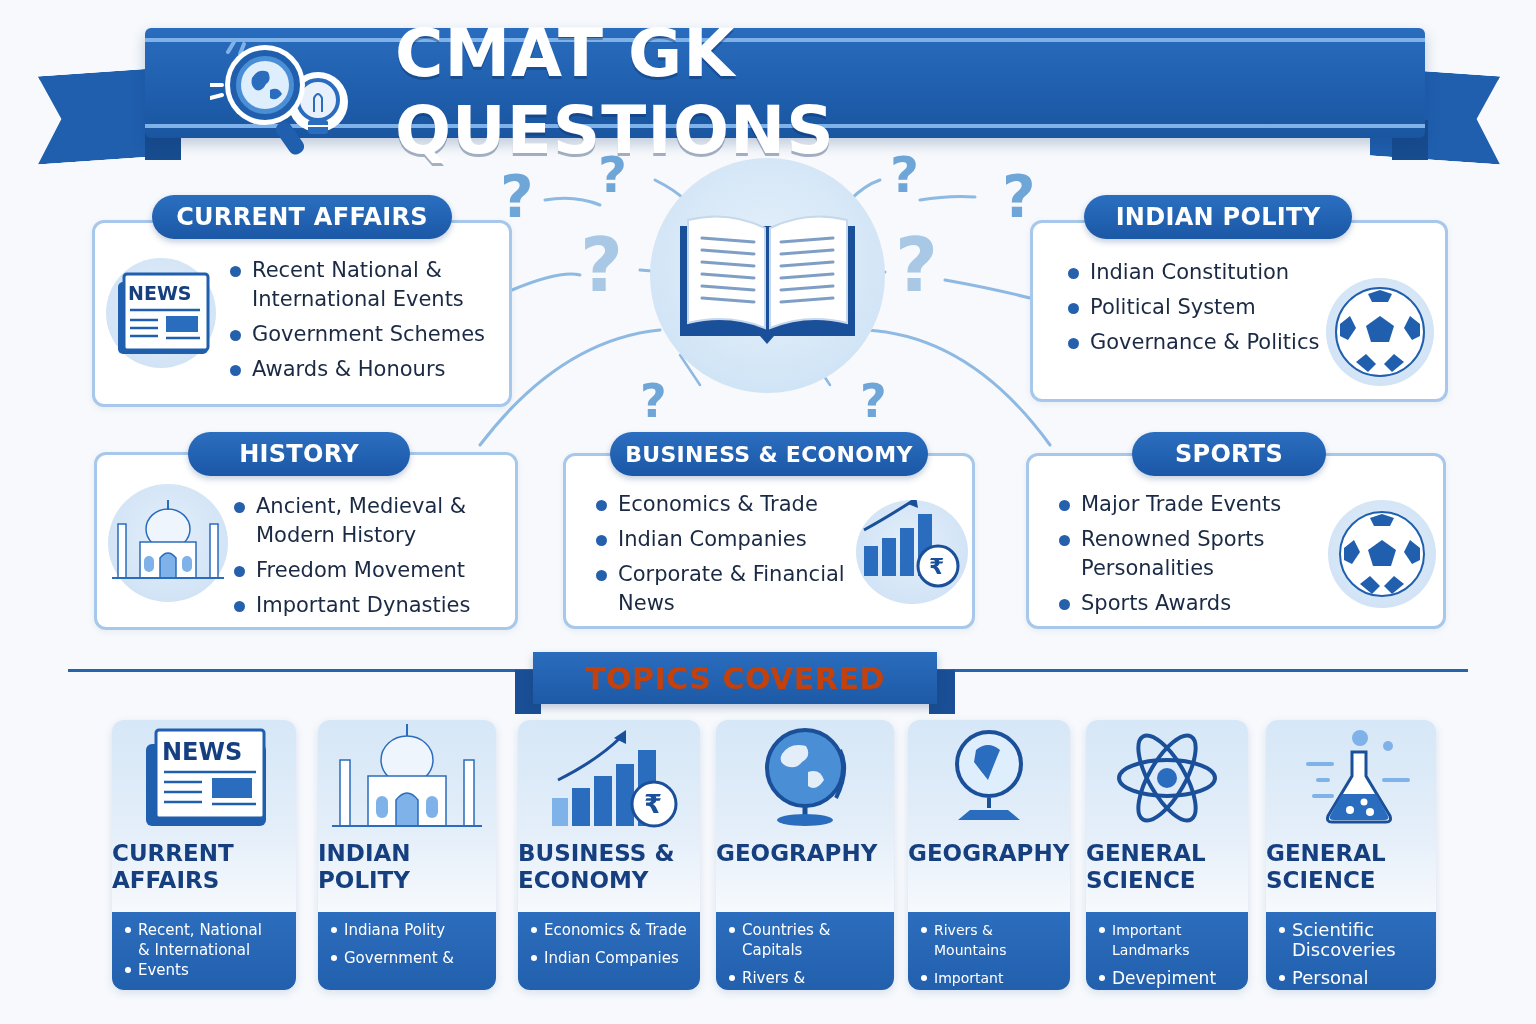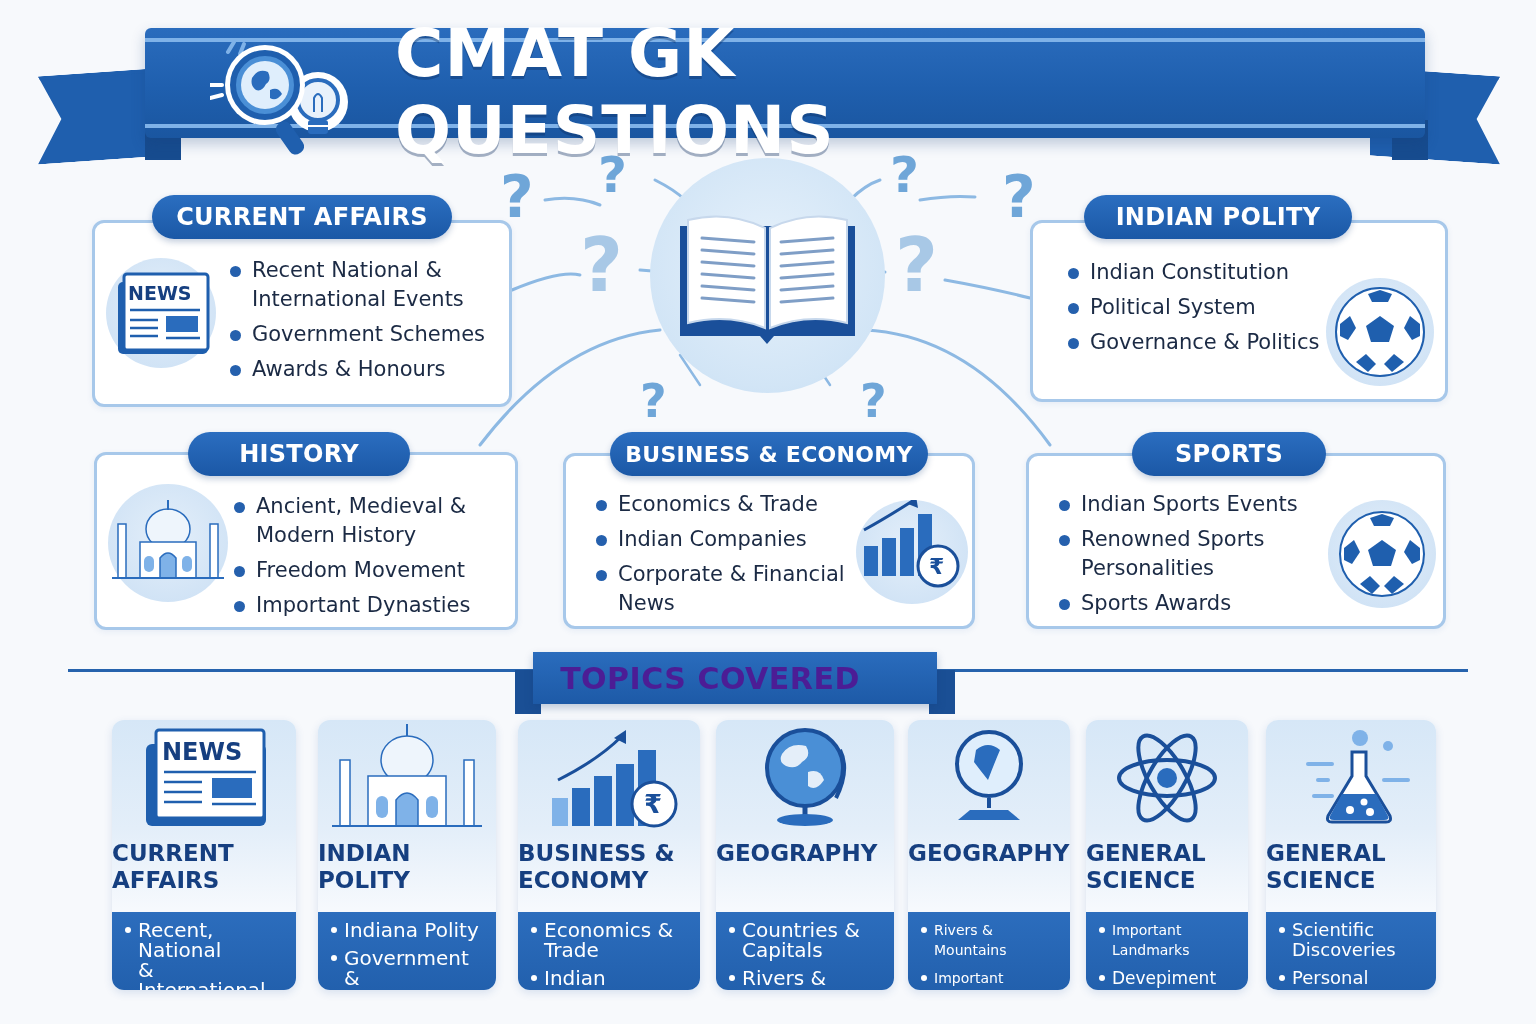--- a/index.html
+++ b/index.html
@@ -85,42 +85,42 @@
   .divider { position: absolute; left: 68px; top: 669px; width: 1400px; height: 3px; background: #2663ad; }
   .sub-ribbon {
     position: absolute; left: 533px; top: 652px; width: 404px; height: 52px;
     background: linear-gradient(180deg, #2a6cbd 0%, #1d5aa7 100%);
     box-shadow: 0 4px 8px rgba(20,60,120,0.25);
   }
   .sub-ribbon-end {
     position: absolute; top: 670px; width: 26px; height: 44px; background: #1a4f95;
   }
   .sub-ribbon-text {
-    position: absolute; left: 508px; top: 652px; width: 404px; height: 52px;
-    color: #4c1d95; font-weight: bold; font-size: 30px; letter-spacing: 0.5px;
+    position: absolute; left: 533px; top: 652px; width: 404px; height: 52px;
+    color: #c2410c; font-weight: bold; font-size: 30px; letter-spacing: 0.5px;
     display: flex; align-items: center; justify-content: center; border-radius: 8px;
   }
 
   
   .tile {
     position: absolute; top: 720px; height: 270px; border-radius: 12px; overflow: hidden;
     background: linear-gradient(180deg, #d6e7f7 0%, #e3eef9 40%, #f1f6fc 62%, #f6f9fd 70%);
     box-shadow: 0 3px 8px rgba(40,90,160,0.15);
   }
   .tile-art { position: absolute; left: 0; top: 0; width: 100%; height: 115px; }
   .tile-title {
     position: absolute; left: 0; top: 120px; width: 100%; 
     color: #163f80; font-weight: bold; font-size: 23px; line-height: 27px;
   }
   .tile-foot {
     position: absolute; left: 0; bottom: 0; width: 100%; height: 78px;
     background: linear-gradient(180deg, #2c6dbd 0%, #2260ad 100%);
     padding: 8px 10px 0 12px; color: #ffffff;
   }
-  .tile-foot ul { list-style: none; font-size: 20px; line-height: 20px; }
+  .tile-foot ul { list-style: none; font-size: 15px; line-height: 20px; }
   .tile-foot li { position: relative; padding-left: 14px; margin-bottom: 8px; }
   .tile-foot li::before {
     content: ""; position: absolute; left: 1px; top: 7px; width: 6px; height: 6px;
     border-radius: 50%; background: #ffffff;
   }
   .tile-foot li.nobullet::before { display: none; }
 </style>
 </head>
 <body>
 
@@ -282,21 +282,21 @@
     <rect x="44" y="28" width="14" height="48" fill="#2a6cbd"></rect>
     <rect x="62" y="14" width="14" height="62" fill="#2a6cbd"></rect>
     <circle cx="82" cy="66" r="20" fill="#ffffff" stroke="#1a4f9a" stroke-width="3"></circle>
     <text x="73" y="74" font-family="DejaVu Sans, sans-serif" font-size="22" fill="#1a4f9a" font-weight="bold">₹</text>
   </svg>
 </div>
 
 <div class="card" style="left:1026px;top:453px;width:420px;height:176px;"></div>
 <div class="pill" style="left:1132px;top:432px;width:194px;">SPORTS</div>
 <ul class="bullets" style="left:1057px;top:490px;width:260px;">
-  <li>Indian Sports Events</li>
+  <li>Major Trade Events</li>
   <li>Renowned Sports Personalities</li>
   <li>Sports Awards</li>
 </ul>
 <div class="icon-circle" style="left:1328px;top:500px;width:108px;height:108px;">
   <svg width="108" height="108" viewBox="0 0 108 108">
     <circle cx="54" cy="54" r="42" fill="#ffffff" stroke="#1f5fae" stroke-width="2"></circle>
     <polygon points="54,40 68,50 63,66 45,66 40,50" fill="#1f5fae"></polygon>
     <polygon points="54,14 66,18 62,26 46,26 42,18" fill="#1f5fae"></polygon>
     <polygon points="16,48 26,40 32,52 24,64 16,60" fill="#1f5fae"></polygon>
     <polygon points="92,48 82,40 76,52 84,64 92,60" fill="#1f5fae"></polygon>

